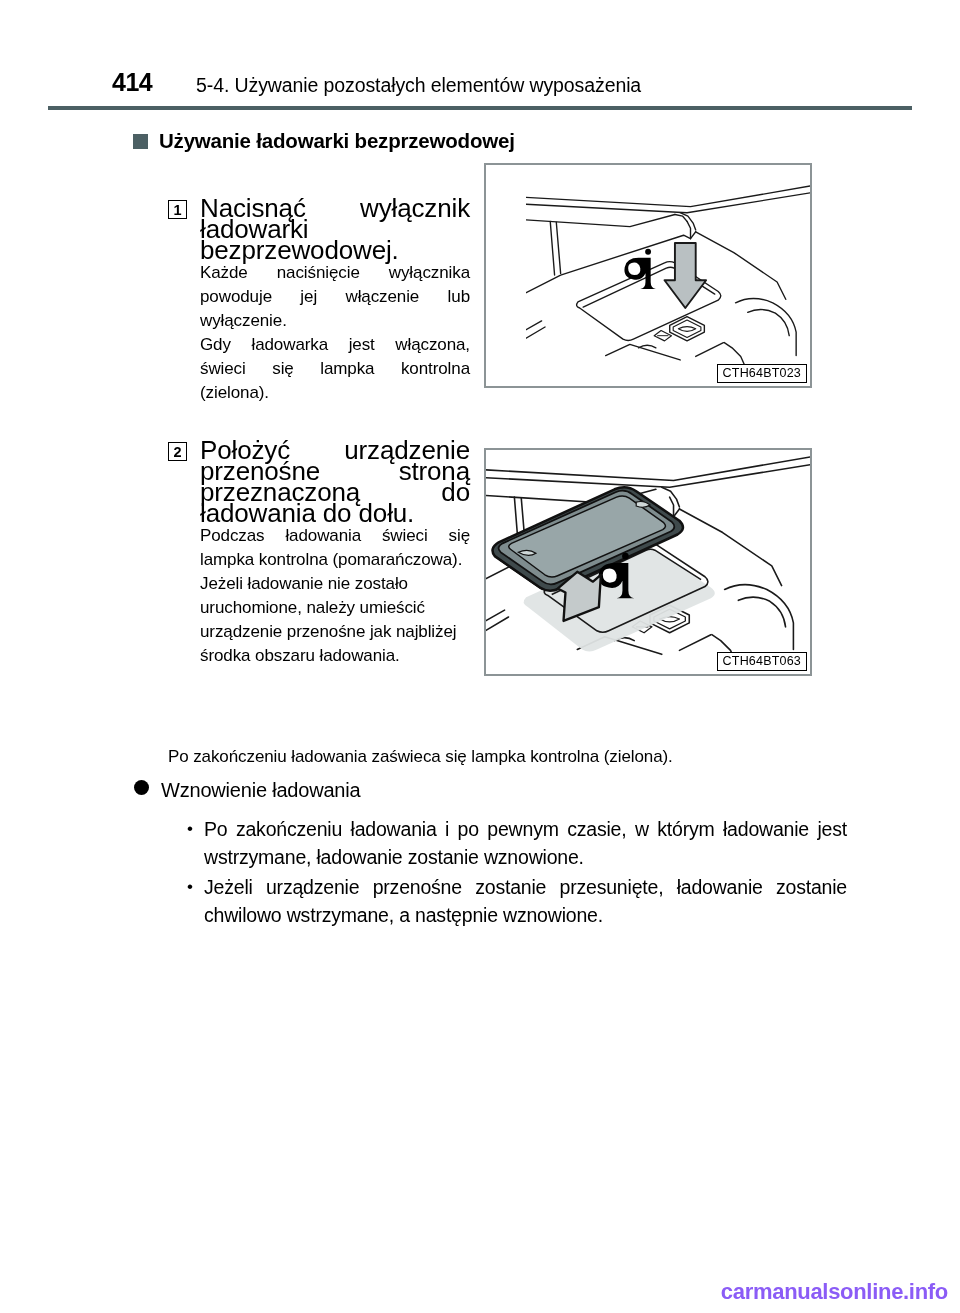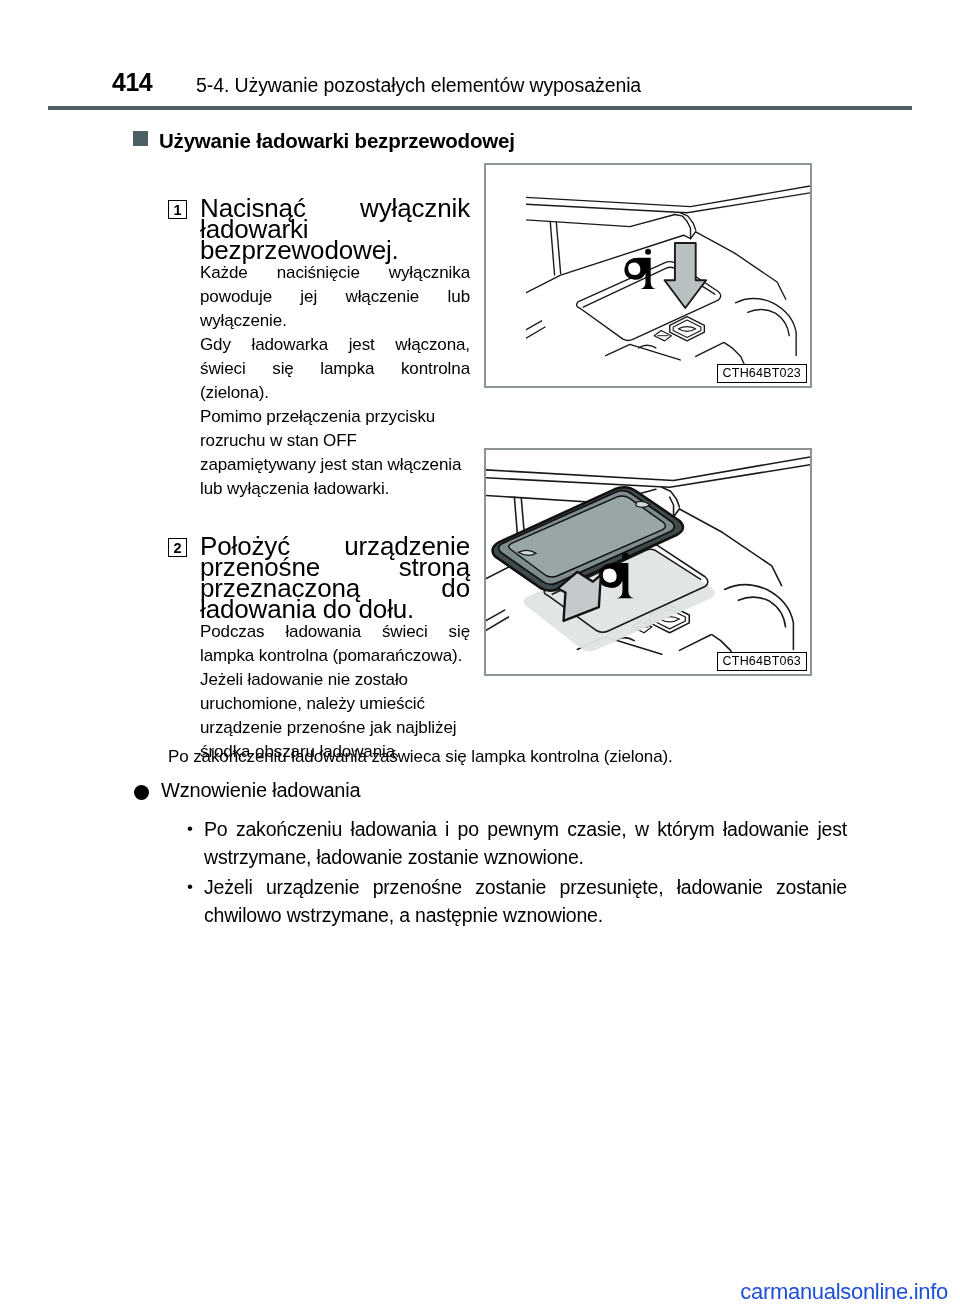--- a/index.html
+++ b/index.html
@@ -39,20 +39,21 @@
     height: 4px;
     background: #4c6064;
   }
 
   
   .section-heading {
     position: absolute;
     left: 133px;
     top: 131px;
     display: flex;
+    align-items: center;
     gap: 11px;
   }
   .section-square {
     width: 15px;
     height: 15px;
     background: #4c6064;
     display: inline-block;
   }
   .section-heading-text {
     font-size: 20.5px;
@@ -144,21 +145,21 @@
     line-height: 24px;
     letter-spacing: -0.1px;
   }
 
   
   .bullet-heading {
     position: absolute;
     left: 134px;
     top: 780px;
     display: flex;
-    align-items: flex-end;
+    align-items: flex-start;
     gap: 12px;
   }
   .bullet-dot {
     width: 15px;
     height: 15px;
     border-radius: 50%;
     background: #000;
     display: inline-block;
   }
   .bullet-heading-text {
@@ -191,22 +192,23 @@
     top: 0;
     font-size: 17px;
   }
 
   
   .footer-watermark {
     position: absolute;
     right: 12px;
     bottom: 8px;
     font-size: 22px;
-    color: #1d4ed8;
+    color: #8b5cf6;
     letter-spacing: -0.3px;
+    font-weight: bold;
   }
 </style>
 </head>
 <body>
 
 <div class="page-number">414</div>
 <div class="header-title">5-4. Używanie pozostałych elementów wyposażenia</div>
 <div class="header-rule"></div>
 
 <div class="section-heading">
@@ -214,21 +216,20 @@
   <span class="section-heading-text">Używanie ładowarki bezprzewodowej</span>
 </div>
 
 <div class="text-col">
 
   <div class="step">
     <span class="step-num">1</span>
     <div class="step-lead">Nacisnąć wyłącznik ładowarki bezprzewodowej.</div>
     <div class="step-body">Każde naciśnięcie wyłącznika powoduje jej włączenie lub wyłączenie.</div>
     <div class="step-body">Gdy ładowarka jest włączona, świeci się lampka kontrolna (zielona).</div>
-    <div class="step-body tight">Pomimo przełączenia przycisku rozruchu w stan OFF zapamiętywany jest stan włączenia lub wyłączenia ładowarki.</div>
   </div>
 
   <div class="step step2-wrap">
     <span class="step-num">2</span>
     <div class="step-lead">Położyć urządzenie przenośne stroną przeznaczoną do ładowania do dołu.</div>
     <div class="step-body">Podczas ładowania świeci się lampka kontrolna (pomarańczowa).</div>
     <div class="step-body tight">Jeżeli ładowanie nie zostało uruchomione, należy umieścić urządzenie przenośne jak najbliżej środka obszaru ładowania.</div>
   </div>
 
 </div>

